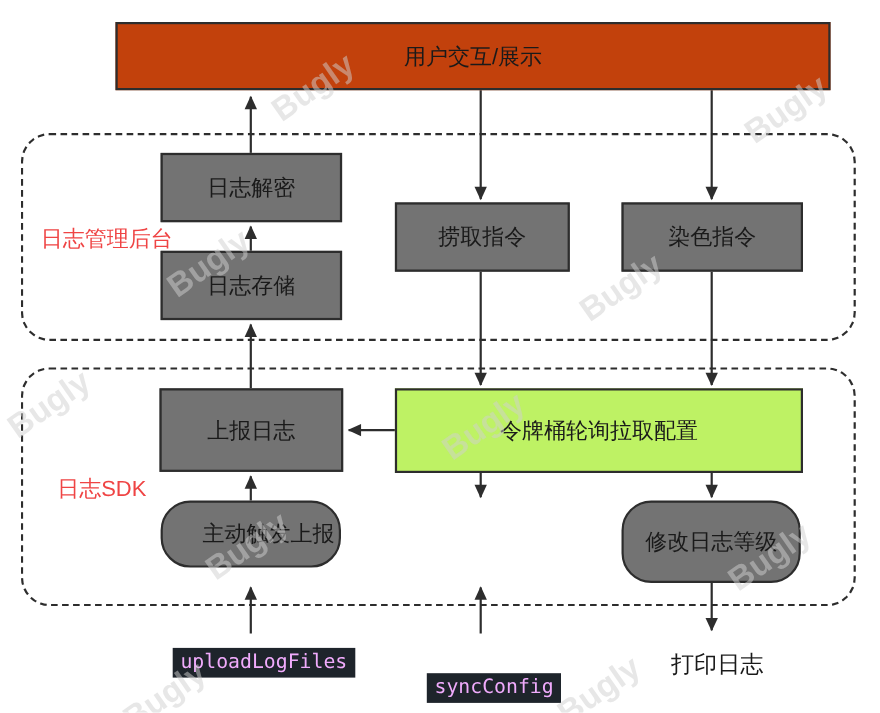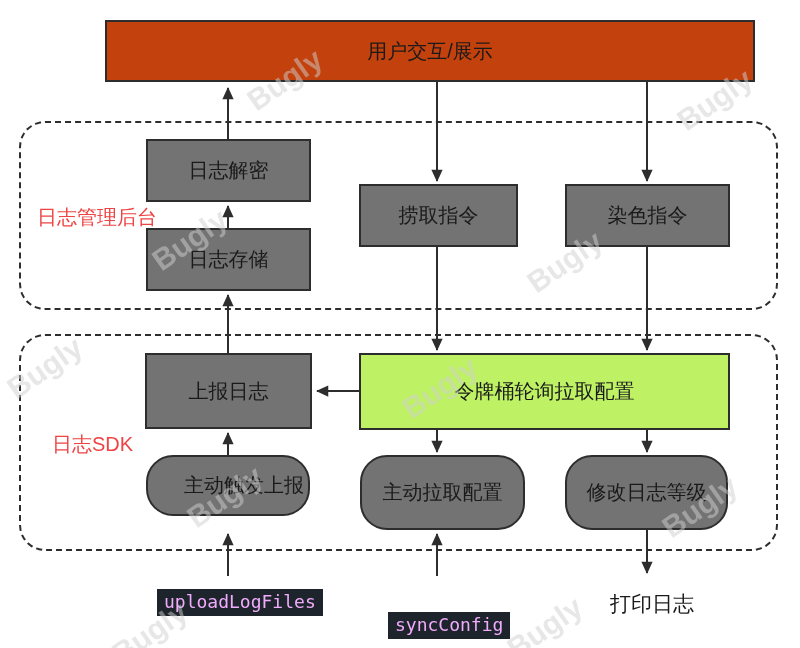--- a/index.html
+++ b/index.html
@@ -82,21 +82,20 @@
   <div class="node blue" style="left:105px;top:20px;width:650px;height:62px;">用户交互/展示</div>
 
   <div class="node" style="left:146px;top:139px;width:165px;height:63px;">日志解密</div>
   <div class="node" style="left:146px;top:228px;width:165px;height:63px;">日志存储</div>
   <div class="node" style="left:359px;top:184px;width:159px;height:63px;">捞取指令</div>
   <div class="node" style="left:565px;top:184px;width:165px;height:63px;">染色指令</div>
 
   <div class="node" style="left:145px;top:353px;width:167px;height:76px;">上报日志</div>
   <div class="node green" style="left:359px;top:353px;width:371px;height:77px;">令牌桶轮询拉取配置</div>
   <div class="node stadium" style="left:146px;top:455px;width:164px;height:61px;padding-left:32px;">主动触发上报</div>
-  <div class="node stadium" style="left:360px;top:455px;width:165px;height:75px;">主动拉取配置</div>
   <div class="node stadium" style="left:565px;top:455px;width:163px;height:75px;">修改日志等级</div>
 
   <div class="code-chip" style="left:157px;top:589px;">uploadLogFiles</div>
   <div class="code-chip" style="left:388px;top:612px;">syncConfig</div>
   <div class="plain-label" style="left:610px;top:590px;">打印日志</div>
 
   <div class="wm-layer">
     <span class="wm" style="left:285px;top:80px;">Bugly</span>
     <span class="wm" style="left:715px;top:100px;">Bugly</span>
     <span class="wm" style="left:190px;top:240px;">Bugly</span>

